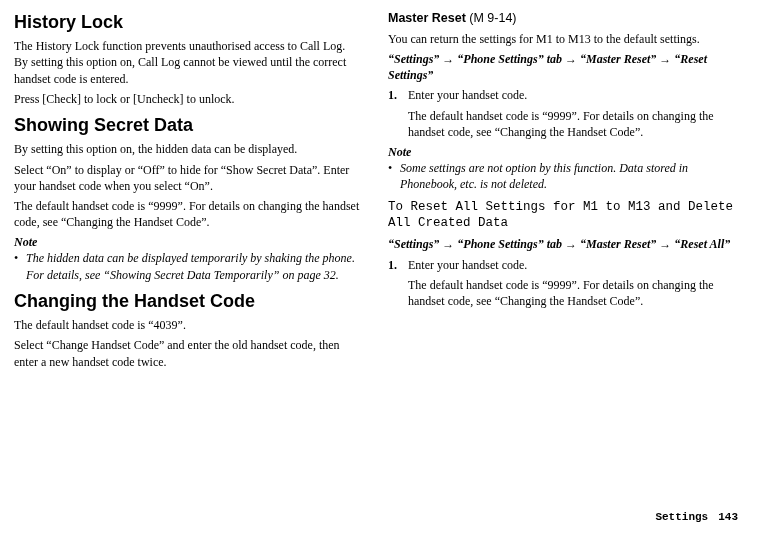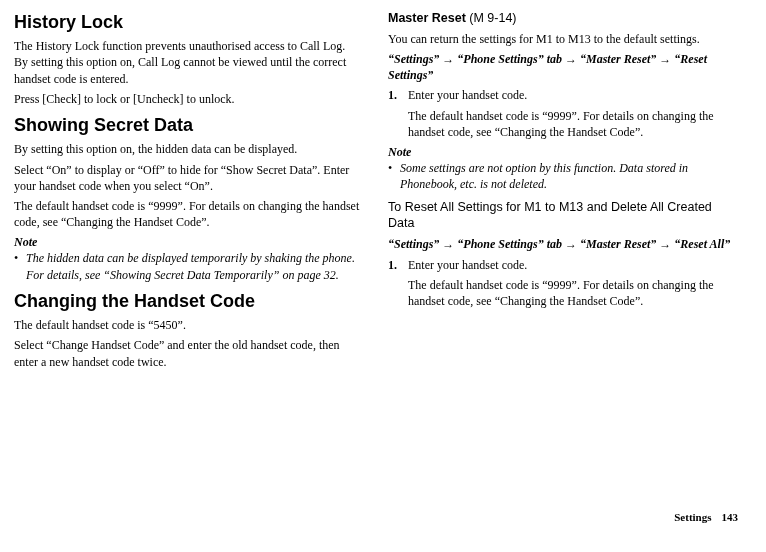--- a/index.html
+++ b/index.html
@@ -71,28 +71,28 @@
     font-family: Arial, Helvetica, sans-serif;
     font-weight: bold;
     font-size: 12.5px;
   }
   .menu-code {
     font-family: Arial, Helvetica, sans-serif;
     font-weight: normal;
     font-size: 12.5px;
   }
   .reset-sub {
-    font-family: Liberation Sans, sans-serif;
+    font-family: Liberation Mono, monospace;
     font-size: 12.5px;
     margin-top: 6px;
   }
   .footer {
     text-align: right;
     padding-right: 28px;
-    font-family: Liberation Serif, serif;
+    font-family: Liberation Mono, monospace;
     font-weight: bold;
     font-size: 11px;
   }
   .footer .pgnum { margin-left: 10px; }
 </style>
 </head>
 <body>
 
 <div class="page">
 
@@ -106,21 +106,21 @@
     <p class="para">Select “On” to display or “Off” to hide for “Show Secret Data”. Enter your handset code when you select “On”.</p>
     <p class="para">The default handset code is “9999”. For details on changing the handset code, see “Changing the Handset Code”.</p>
 
     <div class="note-label">Note</div>
     <div class="bullet">
       <div class="dot">•</div>
       <div class="txt italic">The hidden data can be displayed temporarily by shaking the phone. For details, see “Showing Secret Data Temporarily” on page 32.</div>
     </div>
 
     <div class="heading">Changing the Handset Code</div>
-    <p class="para">The default handset code is “5450”.</p>
+    <p class="para">The default handset code is “4039”.</p>
     <p class="para">Select “Change Handset Code” and enter the old handset code, then enter a new handset code twice.</p>
   </div>
 
   <div class="col">
     <div>
       <span class="heading first menu-label">Master Reset</span><span class="menu-code"> (M 9-14)</span>
     </div>
     <p class="para">You can return the settings for M1 to M13 to the default settings.</p>
     <p class="para bolditalic">“Settings” → “Phone Settings” tab → “Master Reset” → “Reset Settings”</p>
 

